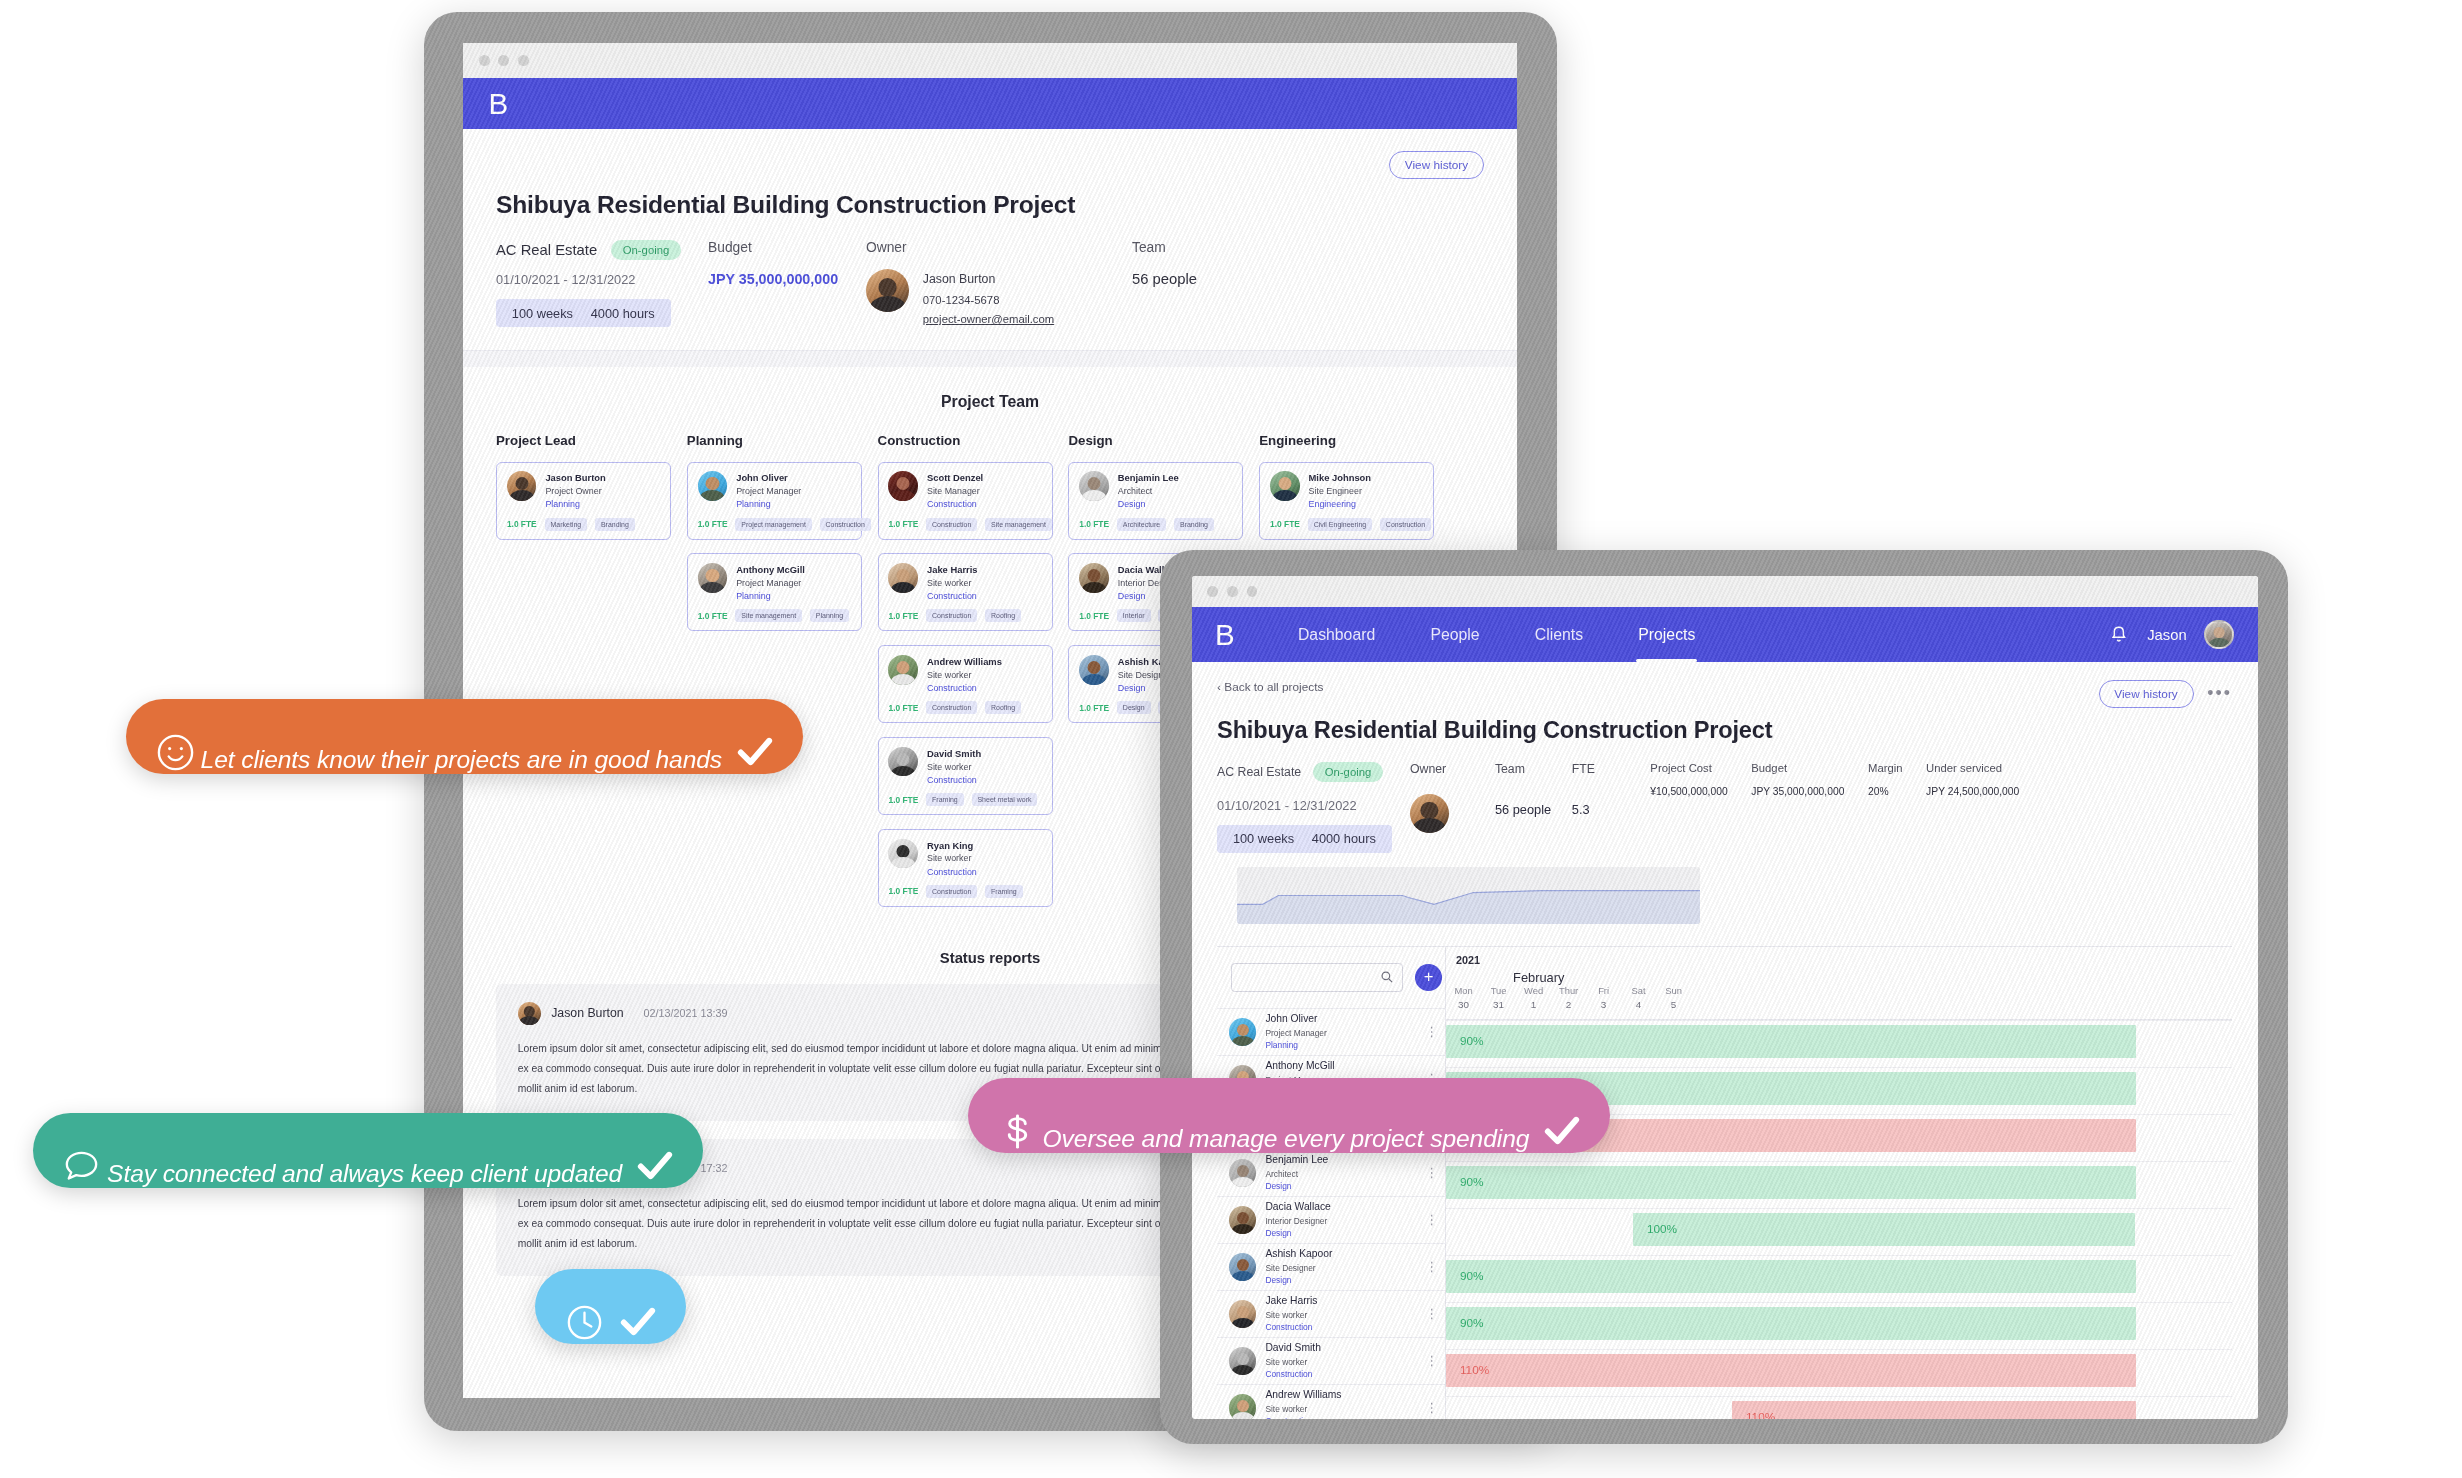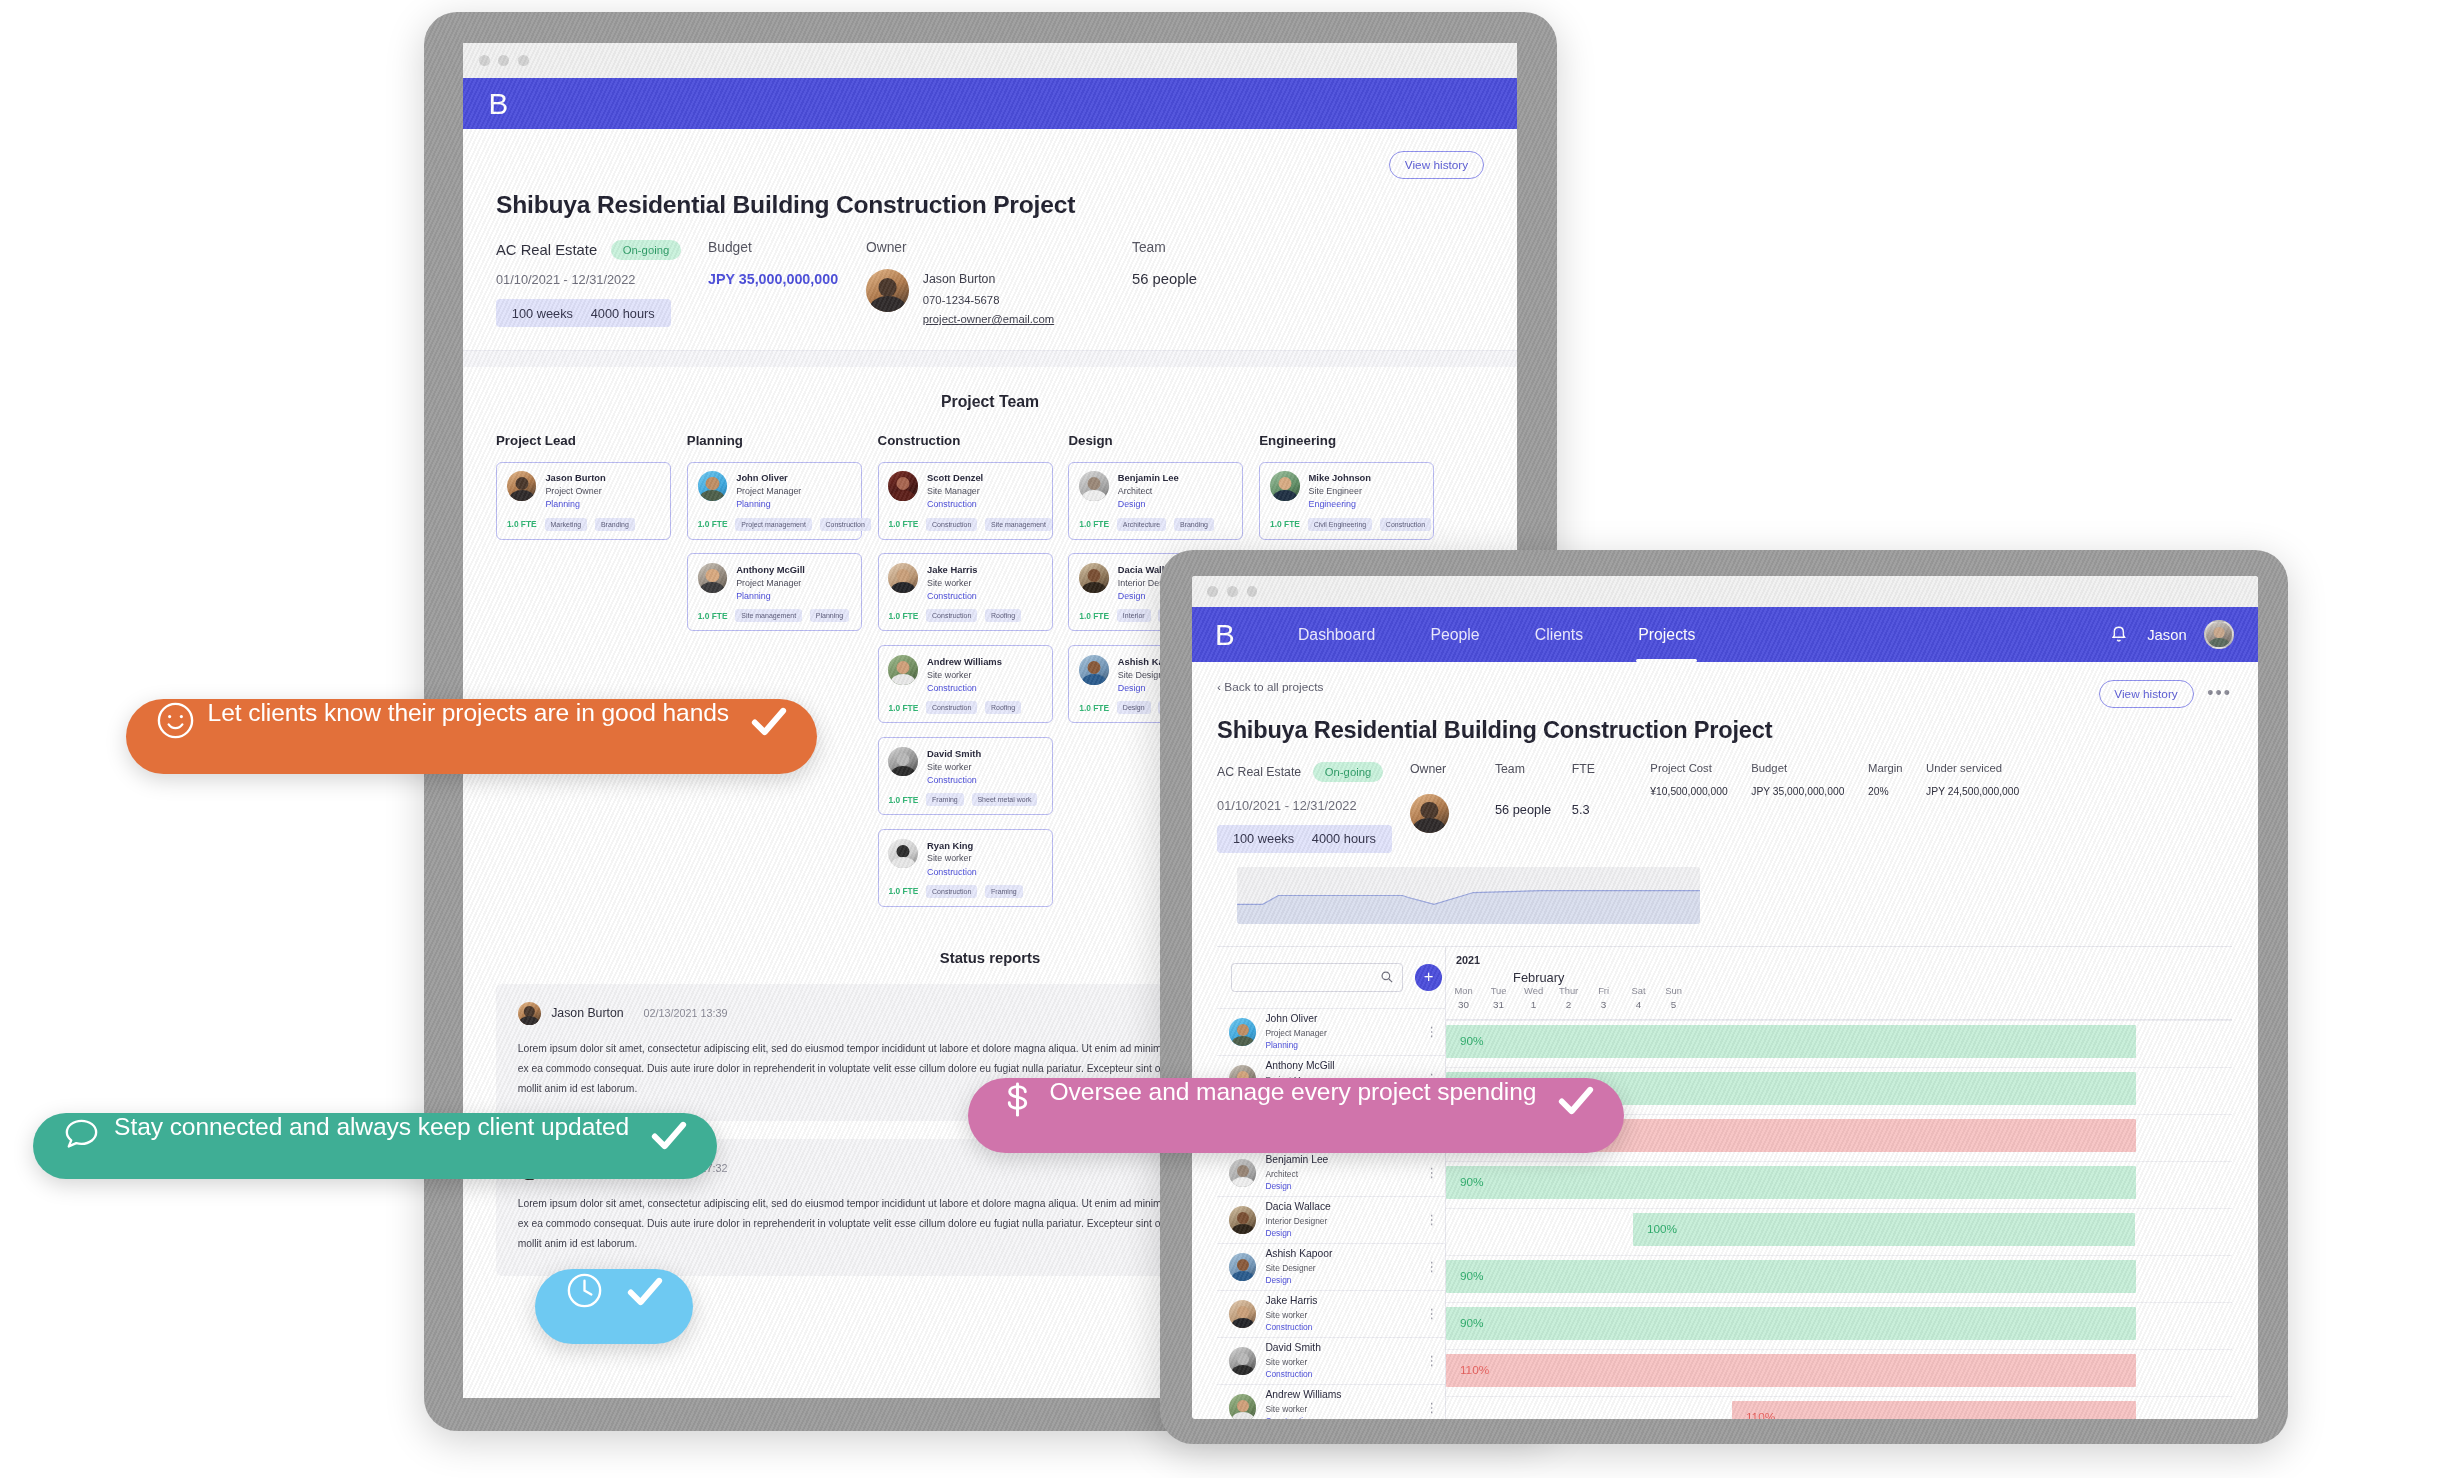--- a/index.html
+++ b/index.html
@@ -236,31 +236,31 @@
   .bar-row { height: 47px; border-top: 1px solid #f0f0f4; position: relative; }
   .bar {
     position: absolute; top: 3.9px; height: 33px; display: flex; align-items: center;
     padding-left: 13.8px; font-size: 11.8px; border-radius: 1px;
   }
   .bar-green { background: #c6eed8; color: #2fae6d; }
   .bar-red   { background: #f7c3c3; color: #e8625f; }
 
   
   .callout {
-    position: absolute; display: flex; align-items: flex-start;
+    position: absolute; display: flex; align-items: flex-end;
     border-radius: 47px; color: #fff; box-shadow: 0 5.9px 21.7px rgba(0,0,0,.17);
-    padding: 0 25.6px 0 27.6px; gap: 11px;
+    padding: 0 25.6px 0 27.6px; gap: 4px; font-style: italic;
   }
   .co-text { font-size: 24.6px; font-weight: 400; white-space: nowrap; letter-spacing: -0.1px; }
   .co-ico { flex: none; width: 43px; height: 43px; }
   .co-chk { flex: none; width: 45px; height: 45px; margin-left: 5.9px; }
 
   .co-clients { left: 126px; top: 699px; height: 75px; background: #e2703a; }
   .co-spend   { left: 968px; top: 1078px; height: 75px; background: #d074ab; }
-  .co-connect { left: 32.5px; top: 1113px; height: 66px; background: #3fae95; }
+  .co-connect { left: 32.5px; top: 1113px; height: 75px; background: #3fae95; }
   .co-track   { left: 535px; top: 1269px; height: 75px; background: #6ec9f2; }
 </style>
 </head>
 <body>
 
 <div class="stage">
 
   <div class="device device-back">
     <div class="screen screen-back">
 

